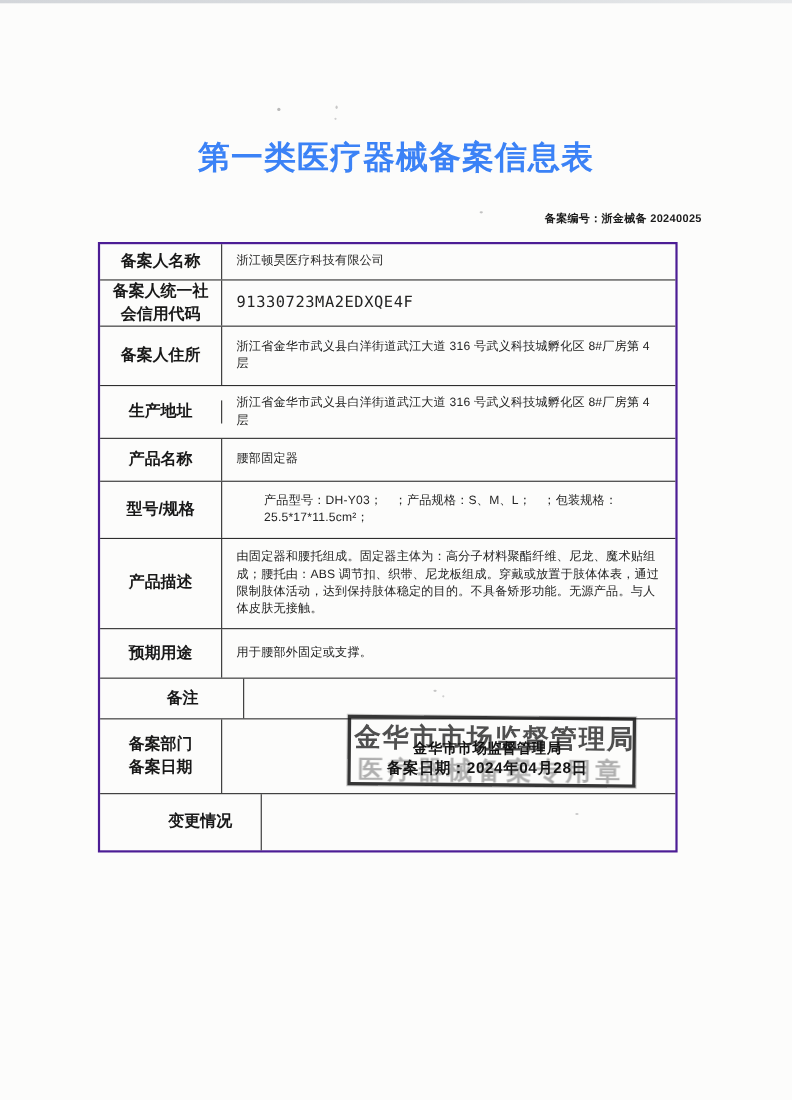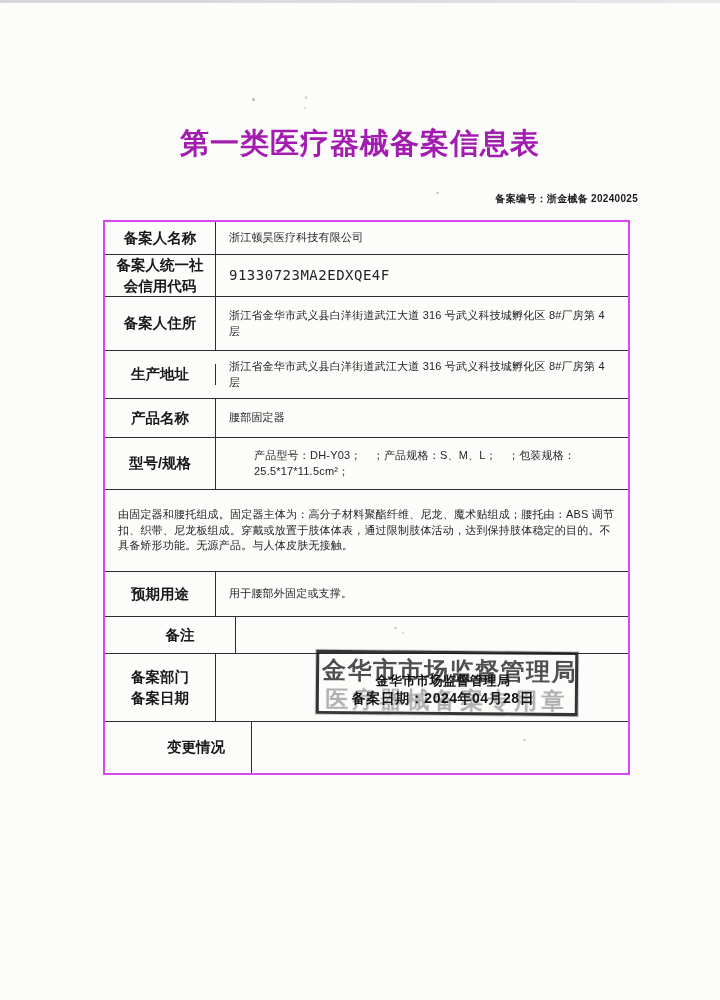--- a/index.html
+++ b/index.html
@@ -24,36 +24,36 @@
     background: linear-gradient(90deg, #d3d6da 0%, #dadde0 55%, #e7e9eb 100%);
   }
   .doc-title {
     position: absolute;
     top: 124px; left: 0;
     width: 720px;
     text-align: center;
     font-size: 29px;
     font-weight: 700;
     letter-spacing: 1px;
-    color: #a21caf;
+    color: #3b82f6;
   }
   .filing-no {
     position: absolute;
     top: 192px;
     right: 82px;
     font-size: 10px;
     font-weight: 700;
     color: #1b1b1b;
     letter-spacing: 0.3px;
   }
   .info-table {
     position: absolute;
-    top: 220px; left: 103px;
+    top: 220px; left: 89px;
     width: 527px;
-    border: 2px solid #d946ef;
+    border: 2px solid #4c1d95;
     background: transparent;
   }
   .row { display: flex; border-bottom: 1.5px solid #2e2e2e; }
   .row:last-child { border-bottom: none; }
   .row:nth-child(1)  { height: 33px; }
   .row:nth-child(2)  { height: 42px; }
   .row:nth-child(3)  { height: 54px; }
   .row:nth-child(4)  { height: 48px; align-items: center; }
   .row:nth-child(5)  { height: 39px; }
   .row:nth-child(6)  { height: 52px; gap: 25px; }
@@ -175,20 +175,21 @@
     </div>
     <div class="row">
       <div class="cell label-cell">产品名称</div>
       <div class="cell value-cell">腰部固定器</div>
     </div>
     <div class="row">
       <div class="cell label-cell">型号/规格</div>
       <div class="cell value-cell">产品型号：DH-Y03；　；产品规格：S、M、L；　；包装规格：25.5*17*11.5cm²；</div>
     </div>
     <div class="row">
+      <div class="cell label-cell">产品描述</div>
       <div class="cell value-cell">由固定器和腰托组成。固定器主体为：高分子材料聚酯纤维、尼龙、魔术贴组成；腰托由：ABS 调节扣、织带、尼龙板组成。穿戴或放置于肢体体表，通过限制肢体活动，达到保持肢体稳定的目的。不具备矫形功能。无源产品。与人体皮肤无接触。</div>
     </div>
     <div class="row">
       <div class="cell label-cell">预期用途</div>
       <div class="cell value-cell">用于腰部外固定或支撑。</div>
     </div>
     <div class="row">
       <div class="cell label-cell">备注</div>
       <div class="cell value-cell"></div>
     </div>

